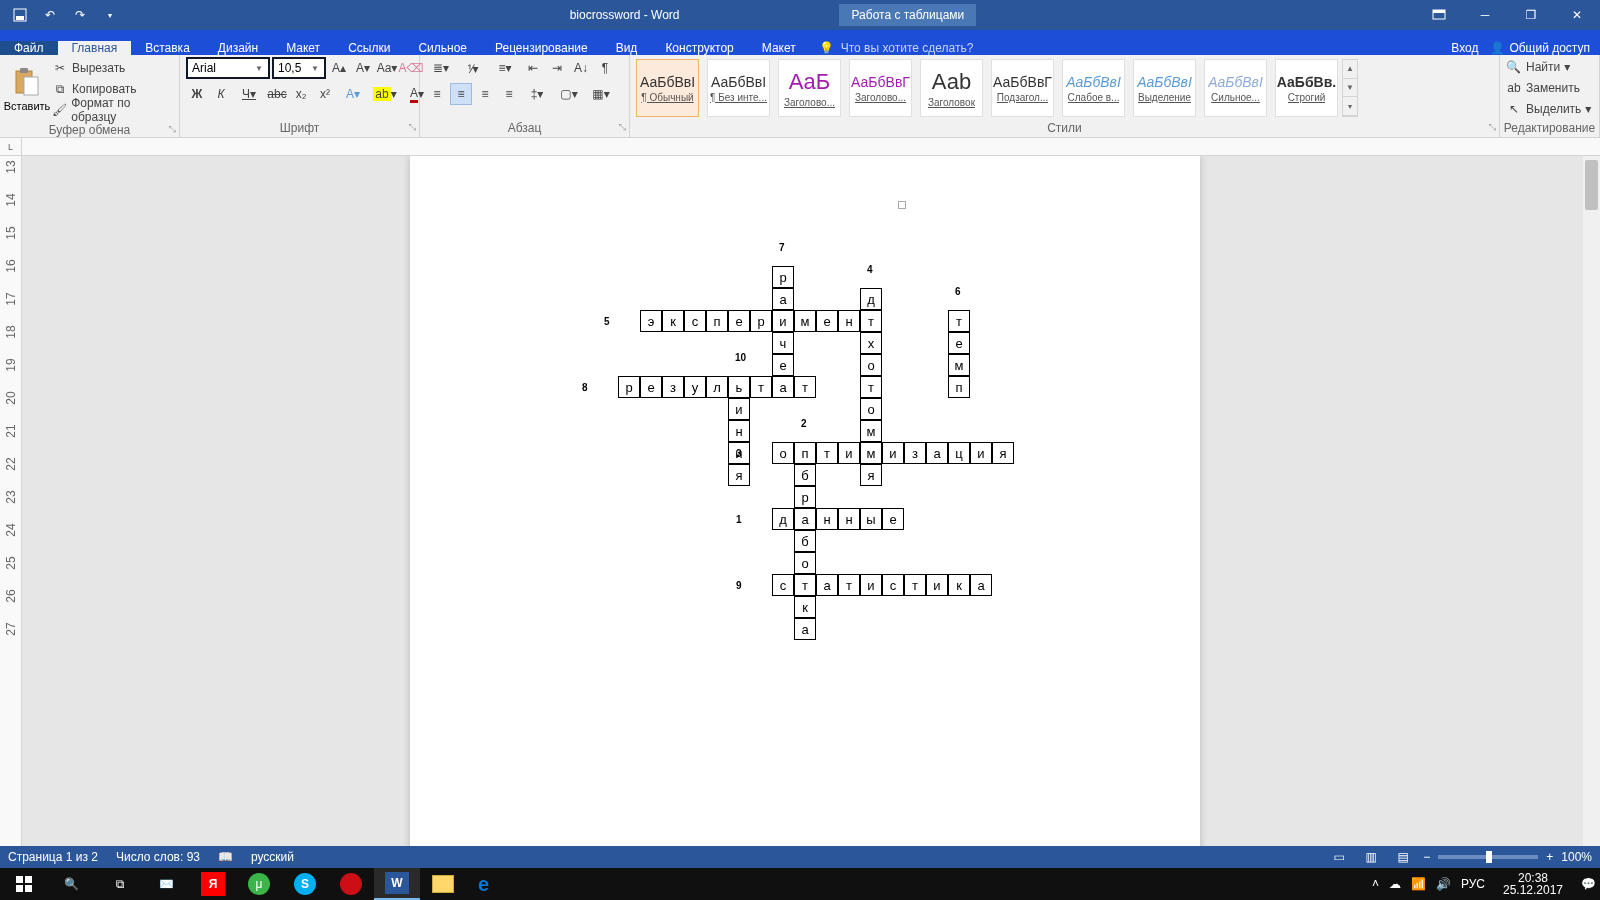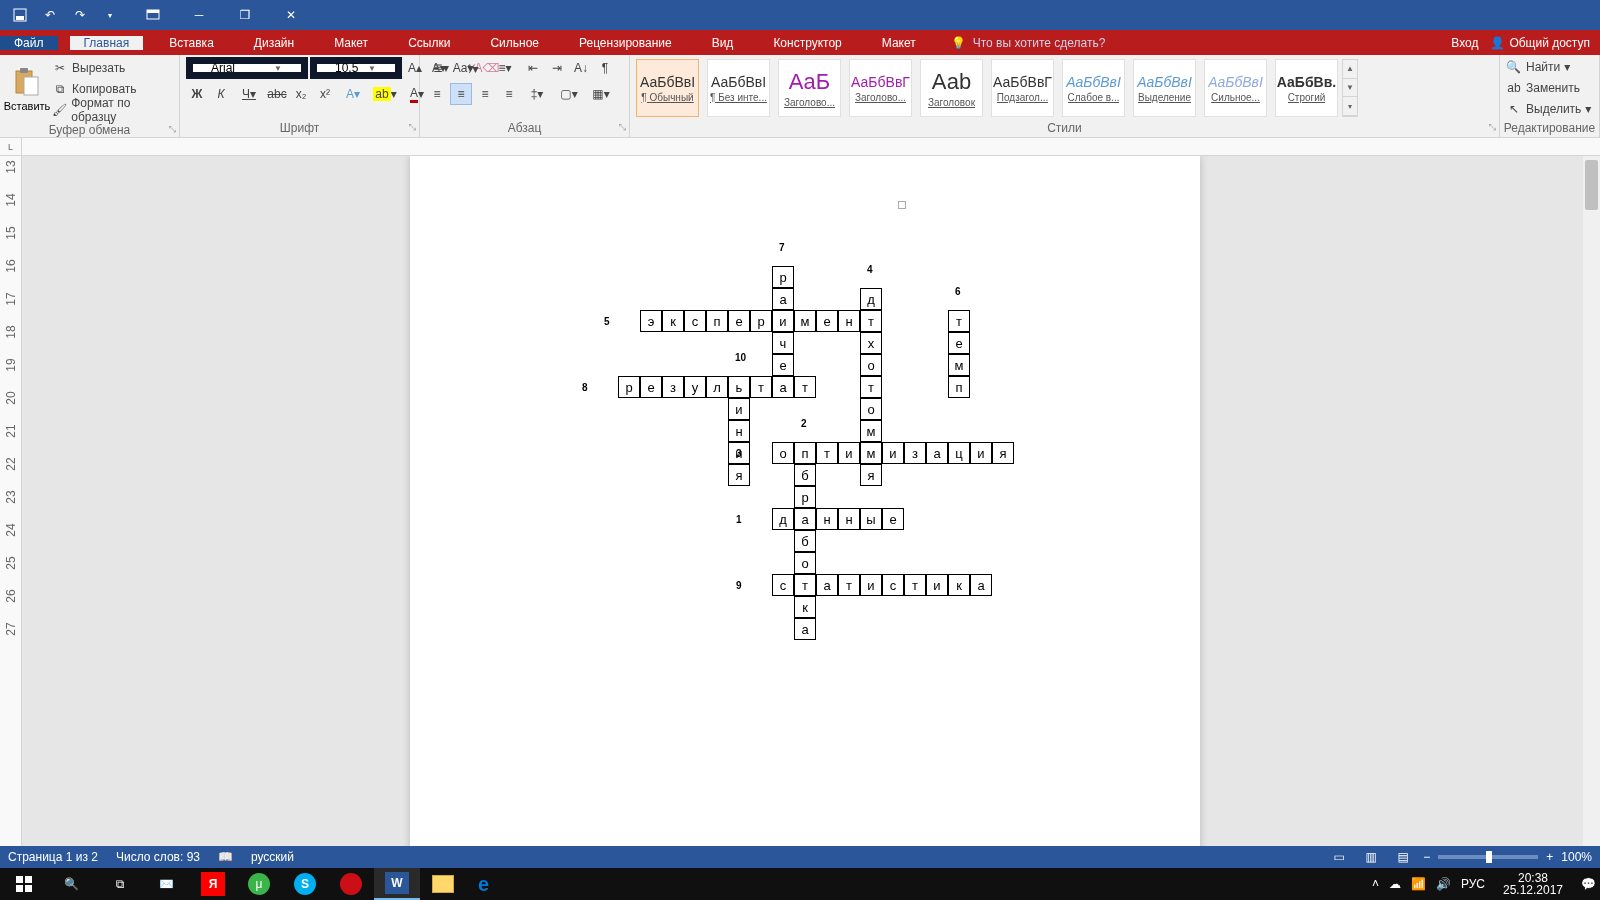--- a/index.html
+++ b/index.html
@@ -5,39 +5,39 @@
 *{margin:0;padding:0;box-sizing:border-box;font-family:"Segoe UI",Tahoma,sans-serif;font-size:12px;}
 body{background:#e6e6e6;overflow:hidden;width:1600px;height:900px;position:relative;}
 .titlebar{background:#2b579a;height:30px;display:flex;align-items:center;color:#fff;}
 .qat{display:flex;align-items:center;gap:6px;padding:0 8px;}
 .qat-btn{width:24px;height:24px;display:flex;align-items:center;justify-content:center;color:#fff;}
 .title-center{flex:1;text-align:center;display:flex;justify-content:center;gap:160px;align-items:center;}
 .title-text{color:#fff;font-size:12px;}
 .table-tools{background:#4a78b5;padding:4px 12px;}
 .win-controls{display:flex;}
 .win-btn{width:46px;height:30px;display:flex;align-items:center;justify-content:center;color:#fff;}
-.tabs{background:#b91c1c;height:25px;display:flex;align-items:center;color:#fff;gap:12px;}
+.tabs{background:#1d4ed8;height:25px;display:flex;align-items:flex-end;color:#fff;}
 .tab{padding:0 14px;display:flex;align-items:center;font-size:12px;cursor:pointer;}
 .tab.file{background:#1e4e8e;}
 .tab.active{background:#f1f1f1;color:#2b579a;}
 .tab.contextual{color:#fff;}
 .tellme{flex:1;display:flex;align-items:center;padding:0 10px;color:#c8d5ea;gap:6px;}
 .rightlinks{display:flex;align-items:center;gap:12px;padding:0 10px;}
 .rightlinks .lk{color:#fff;display:flex;align-items:center;gap:4px;}
 .ribbon{background:#f1f1f1;height:83px;border-bottom:1px solid #d4d4d4;display:flex;}
 .group{border-right:1px solid #d4d4d4;display:flex;flex-direction:column;position:relative;}
 .group-body{flex:1;display:flex;align-items:center;padding:2px 6px;gap:4px;}
 .group-label{height:16px;font-size:11px;color:#666;text-align:center;position:relative;}
 .group-label .launcher{position:absolute;right:3px;top:1px;font-size:9px;color:#888;}
 .bigbtn{display:flex;flex-direction:column;align-items:center;justify-content:center;width:42px;height:64px;gap:2px;}
 .bigbtn .ico{width:32px;height:32px;display:flex;align-items:center;justify-content:center;}
 .smallrow{display:flex;align-items:center;gap:4px;height:20px;font-size:12px;color:#444;}
 .smallrow .ico{width:16px;height:16px;display:flex;align-items:center;justify-content:center;}
 .vstack{display:flex;flex-direction:column;gap:1px;}
-.font-select{border:7px solid #0f172a;background:#fff;height:22px;display:flex;align-items:center;padding:0 18px;font-size:12px;}
+.font-select{border:2px solid #0f172a;background:#fff;height:22px;display:flex;align-items:center;padding:0 4px;font-size:12px;}
 .font-name{width:62px;}
 .font-size{width:32px;}
 .dd{width:10px;text-align:center;color:#666;font-size:8px;}
 .toolbtn{width:22px;height:22px;display:flex;align-items:center;justify-content:center;color:#444;border:1px solid transparent;}
 .toolbtn.wide{width:30px;}
 .toolbtn.sel{background:#cde0f7;border:1px solid #9bbce0;}
 .styles-gallery{display:flex;align-items:center;gap:8px;height:62px;overflow:hidden;}
 .style-item{width:63px;height:58px;border:1px solid #e0e0e0;display:flex;flex-direction:column;align-items:center;justify-content:center;gap:2px;background:#fff;}
 .style-item.sel{border:1px solid #f0b56a;background:#fdeada;}
 .style-prev{font-size:14px;color:#333;}
@@ -82,20 +82,24 @@
   <div class="qat">
     <div class="qat-btn">
         <svg width="14" height="14">
           <rect x="1" y="1" width="12" height="12" fill="none" stroke="#fff"></rect>
           <rect x="3" y="8" width="8" height="4" fill="#fff"></rect>
         </svg>
       </div>
     <div class="qat-btn">↶</div>
     <div class="qat-btn">↷</div>
     <div class="qat-btn" style="font-size:8px;">▾</div>
+  </div>
+  <div class="title-center">
+    <span class="title-text">biocrossword - Word</span>
+    <span class="title-text table-tools">Работа с таблицами</span>
   </div>
   <div class="win-controls">
     <div class="win-btn">
         <svg width="14" height="12">
           <rect x="1" y="1" width="12" height="9" fill="none" stroke="#fff"></rect>
           <rect x="1" y="1" width="12" height="3" fill="#fff"></rect>
         </svg>
       </div>
     <div class="win-btn">─</div>
     <div class="win-btn">❐</div>

